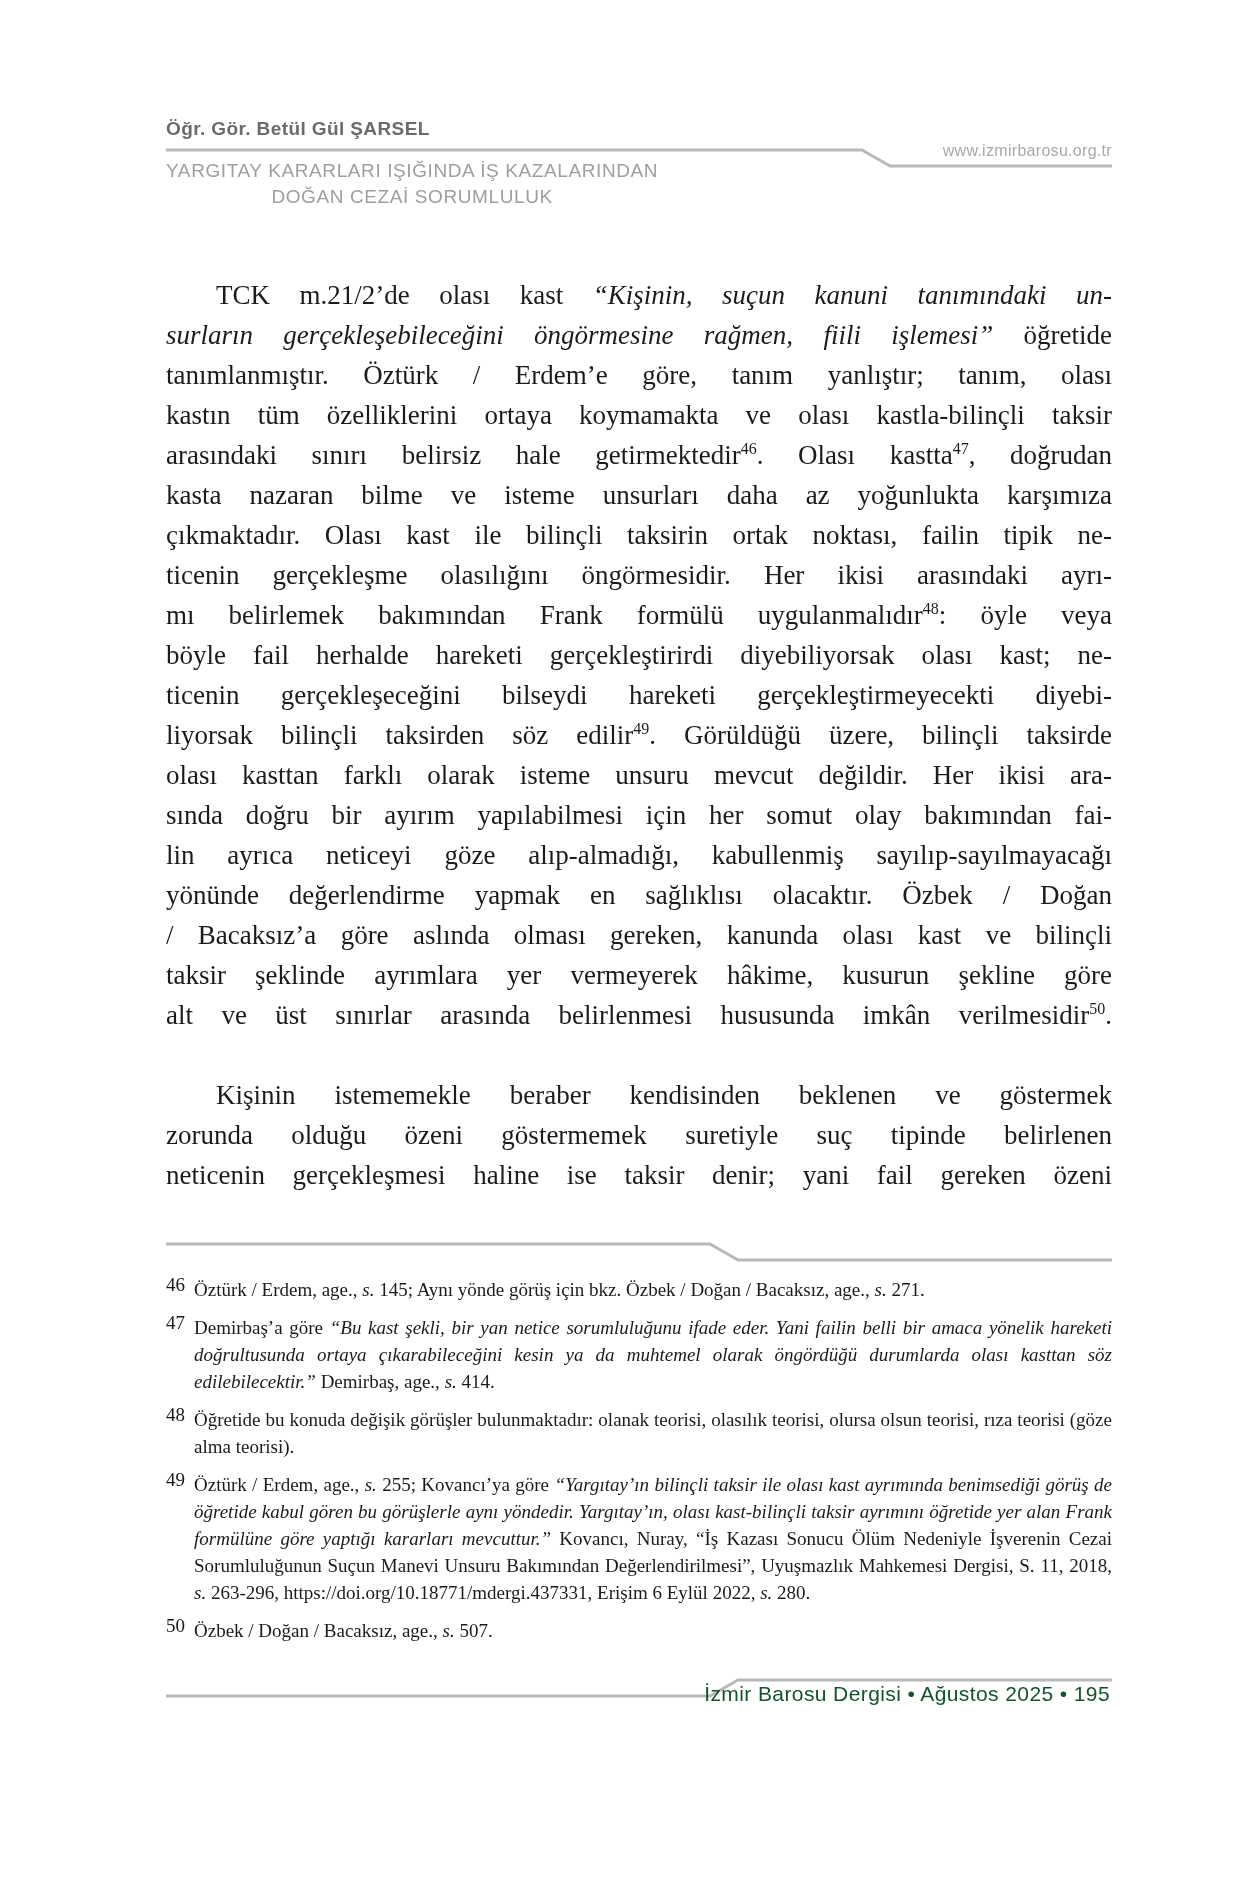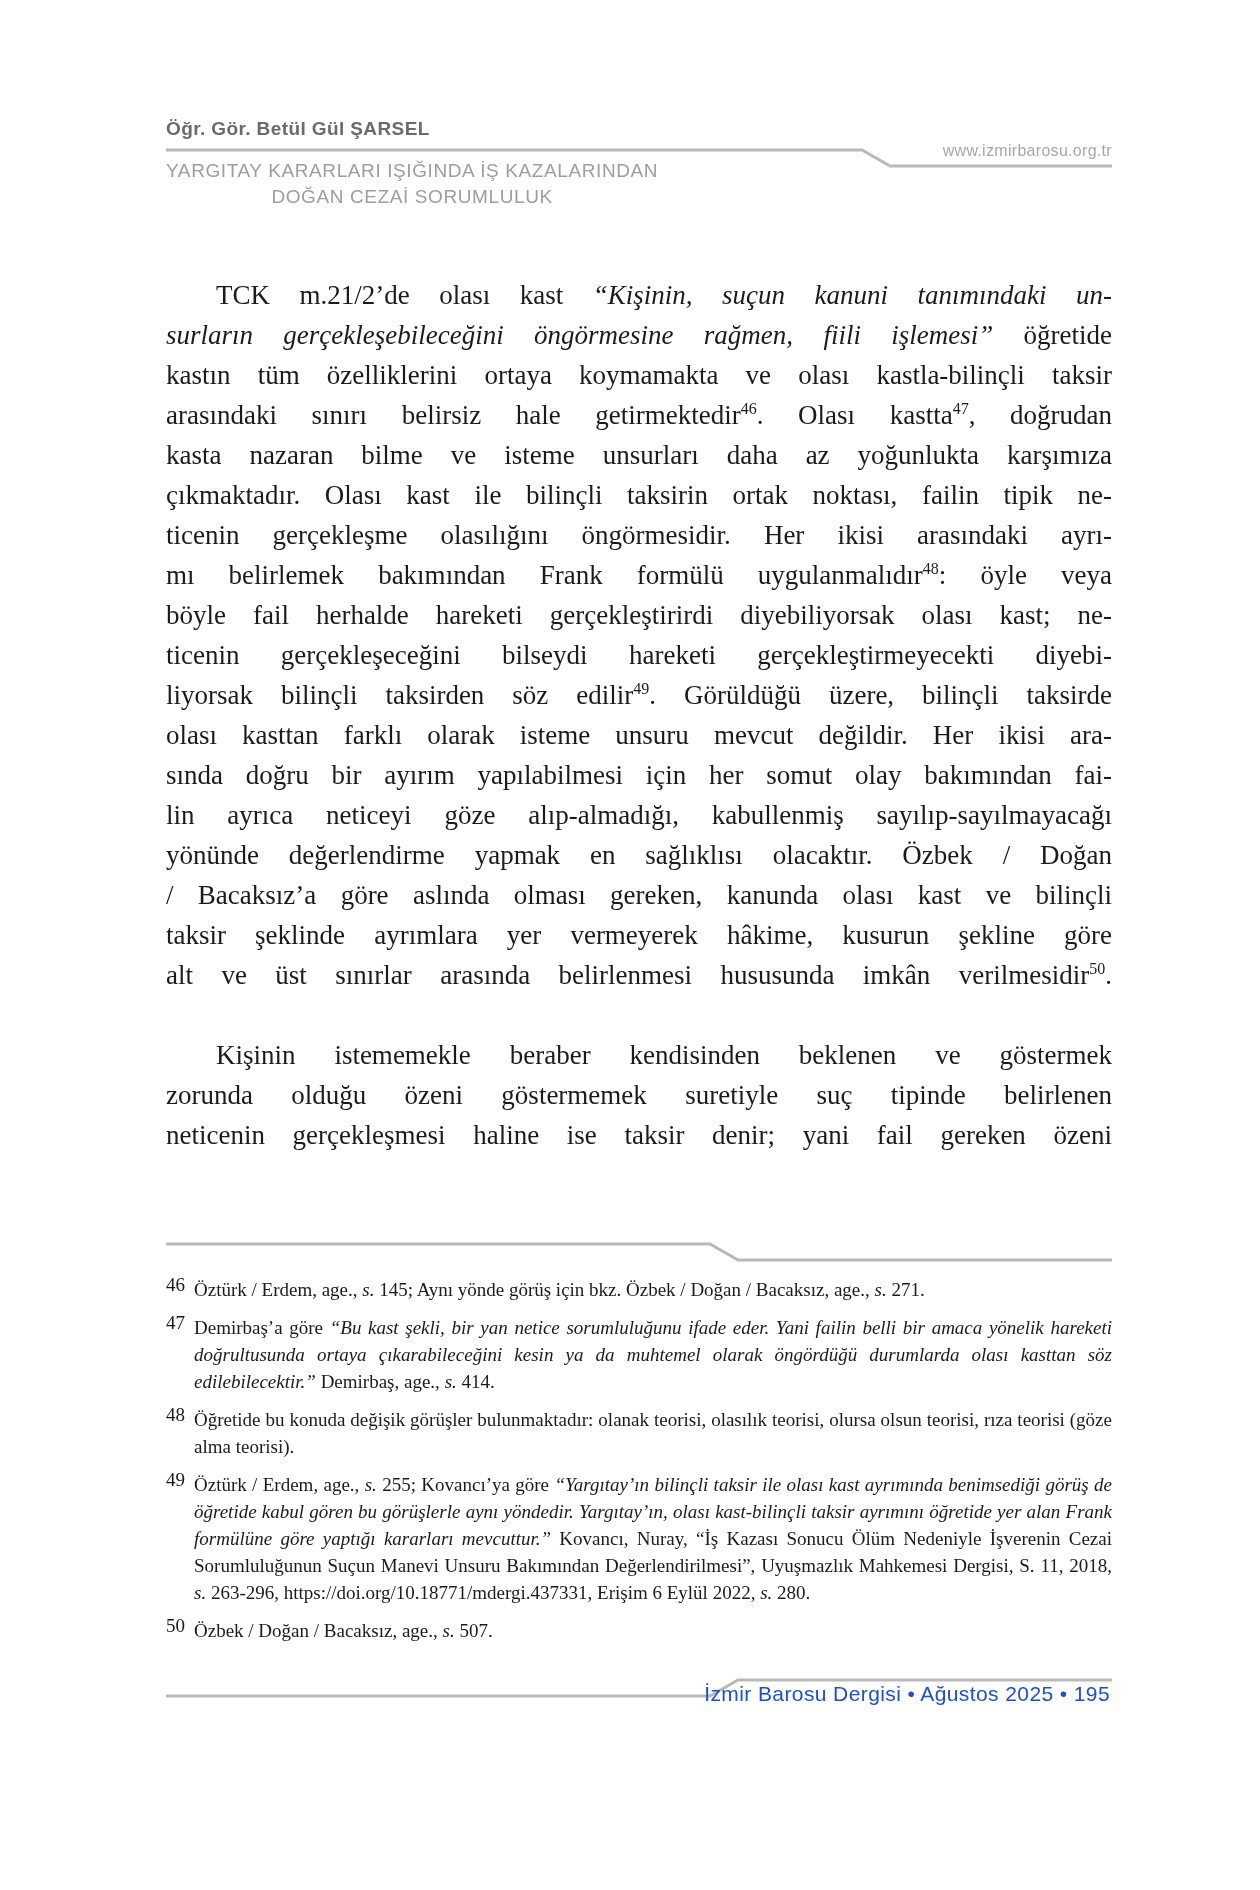--- a/index.html
+++ b/index.html
@@ -41,21 +41,21 @@
     padding-left:28px; text-indent:-28px; margin-bottom:11px;
   }
   .fn-num {
     display:inline-block; width:28px; text-indent:0;
     position:relative; top:-5px; font-size:19px;
   }
   
   .footer-text {
     position:absolute; right:150px; top:1654px; text-align:right;
     font-family:"Liberation Sans", sans-serif; font-size:21px;
-    letter-spacing:0.4px; color:#1d4ed8;
+    letter-spacing:0.4px; color:#14532d;
   }
 </style>
 </head>
 <body>
 
 <div class="page">
 
   <svg class="rules" viewBox="0 0 1260 1890">
     <polyline points="166,122 862,122 890,138 1112,138" fill="none" stroke="#b9b9b9" stroke-width="3"></polyline>
     <polyline points="166,1216 710,1216 738,1232 1112,1232" fill="none" stroke="#b9b9b9" stroke-width="3"></polyline>
@@ -68,20 +68,21 @@
     <div class="title">
       <div>YARGITAY KARARLARI IŞIĞINDA İŞ KAZALARINDAN</div>
       <div>DOĞAN CEZAİ SORUMLULUK</div>
     </div>
   </header>
 
   <main class="bodytext" id="paragraphs">
       <div class="para">
         <div class="bline indent"><span>TCK m.21/2’de olası kast </span><span class="it">“Kişinin, suçun kanuni tanımındaki un-</span></div>
         <div class="bline"><span class="it">surların gerçekleşebileceğini öngörmesine rağmen, fiili işlemesi”</span><span> öğretide</span></div>
+        <div class="bline"><span>tanımlanmıştır. Öztürk / Erdem’e göre, tanım yanlıştır; tanım, olası</span></div>
         <div class="bline"><span>kastın tüm özelliklerini ortaya koymamakta ve olası kastla-bilinçli taksir</span></div>
         <div class="bline"><span>arasındaki sınırı belirsiz hale getirmektedir</span><span class="sup">46</span><span>. Olası kastta</span><span class="sup">47</span><span>, doğrudan</span></div>
         <div class="bline"><span>kasta nazaran bilme ve isteme unsurları daha az yoğunlukta karşımıza</span></div>
         <div class="bline"><span>çıkmaktadır. Olası kast ile bilinçli taksirin ortak noktası, failin tipik ne-</span></div>
         <div class="bline"><span>ticenin gerçekleşme olasılığını öngörmesidir. Her ikisi arasındaki ayrı-</span></div>
         <div class="bline"><span>mı belirlemek bakımından Frank formülü uygulanmalıdır</span><span class="sup">48</span><span>: öyle veya</span></div>
         <div class="bline"><span>böyle fail herhalde hareketi gerçekleştirirdi diyebiliyorsak olası kast; ne-</span></div>
         <div class="bline"><span>ticenin gerçekleşeceğini bilseydi hareketi gerçekleştirmeyecekti diyebi-</span></div>
         <div class="bline"><span>liyorsak bilinçli taksirden söz edilir</span><span class="sup">49</span><span>. Görüldüğü üzere, bilinçli taksirde</span></div>
         <div class="bline"><span>olası kasttan farklı olarak isteme unsuru mevcut değildir. Her ikisi ara-</span></div>

